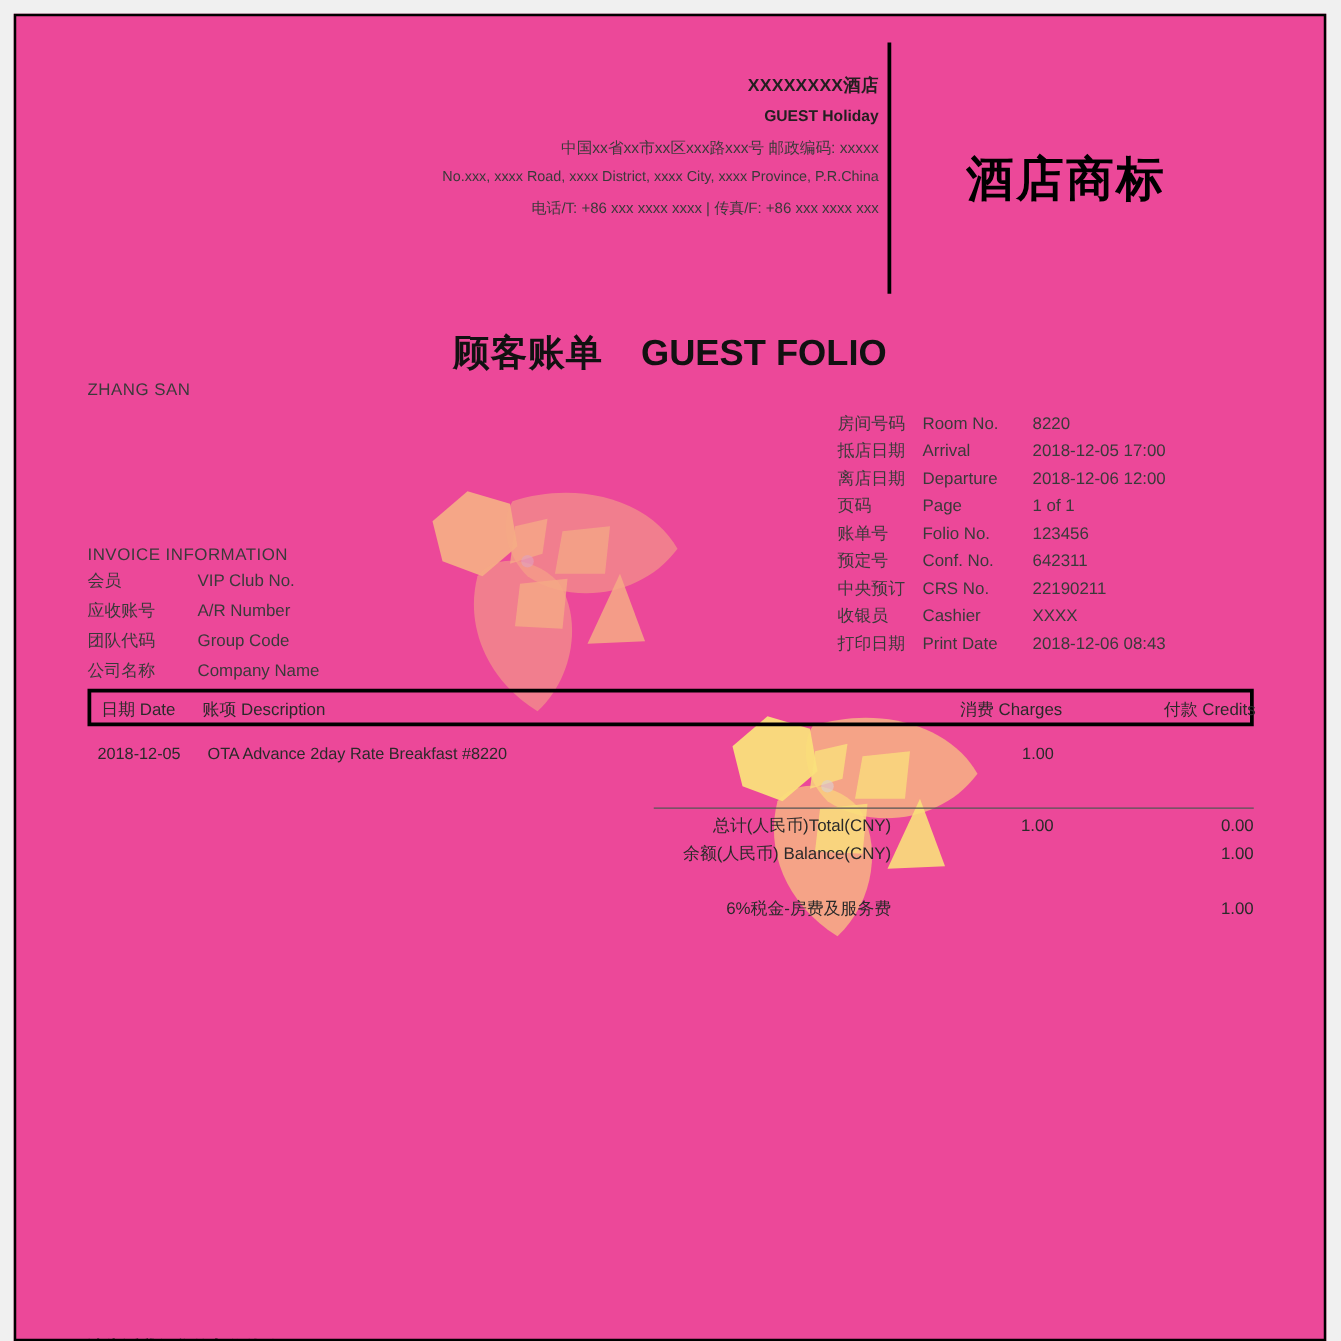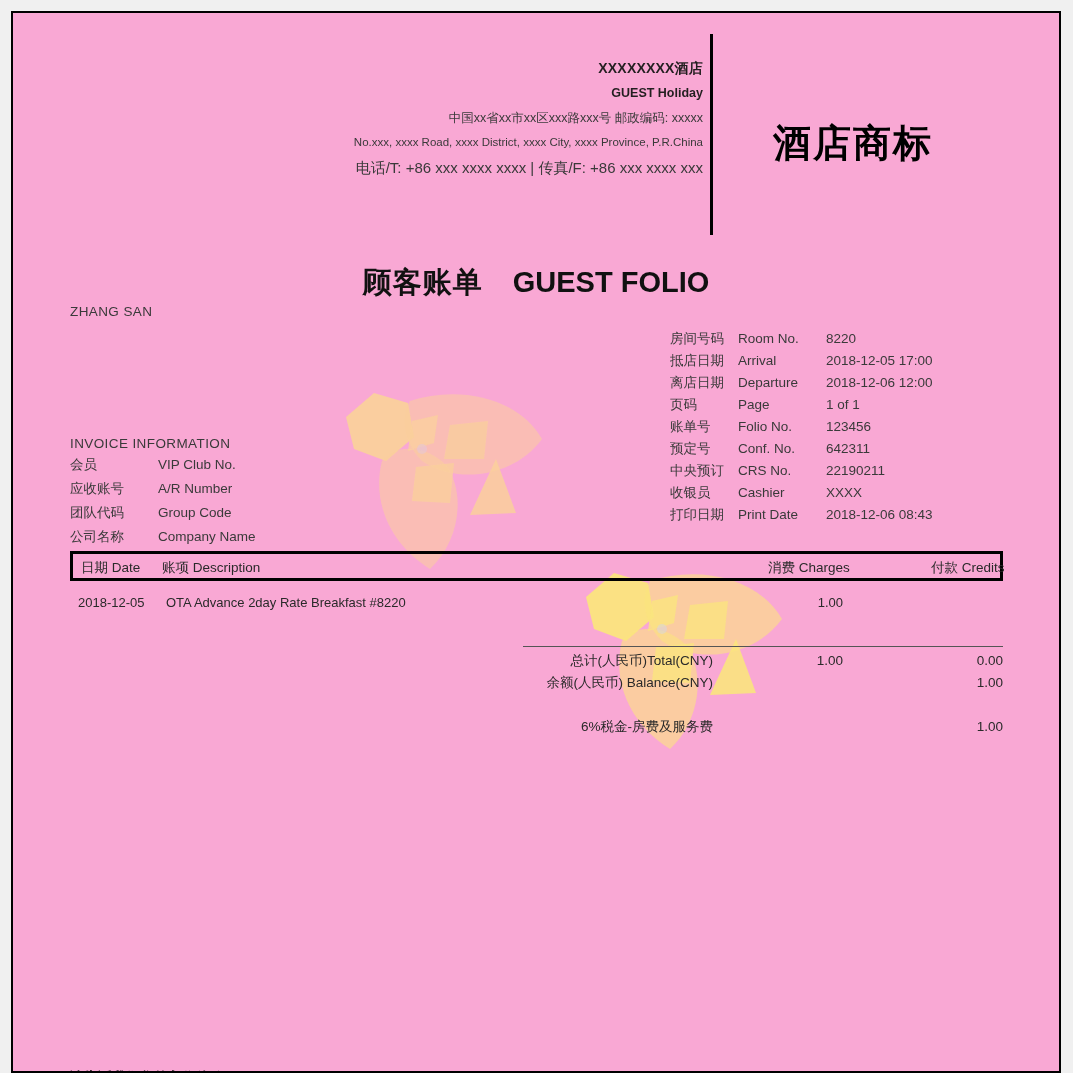--- a/index.html
+++ b/index.html
@@ -13,21 +13,21 @@
     font-family: "Liberation Sans", "DejaVu Sans", sans-serif;
     overflow: hidden;
   }
 
   #page {
     position: absolute;
     left: 11px;
     top: 11px;
     width: 1050px;
     height: 1062px;
-    background: #f9a8d4;
+    background: #ec4899;
     border: 2px solid #000000;
     box-sizing: border-box;
     overflow: hidden;
   }
 
   
   .watermark {
     position: absolute;
     pointer-events: none;
   }
@@ -75,21 +75,21 @@
     top: 124px;
     width: 440px;
     font-size: 11.5px;
     color: #3a3a3a;
   }
   #hdr-tel {
     position: absolute;
     left: 280px;
     top: 147px;
     width: 410px;
-    font-size: 15px;
+    font-size: 12px;
     color: #3a3a3a;
   }
 
   #hdr-divider {
     position: absolute;
     left: 697px;
     top: 21px;
     width: 3px;
     height: 201px;
     background: #000000;

